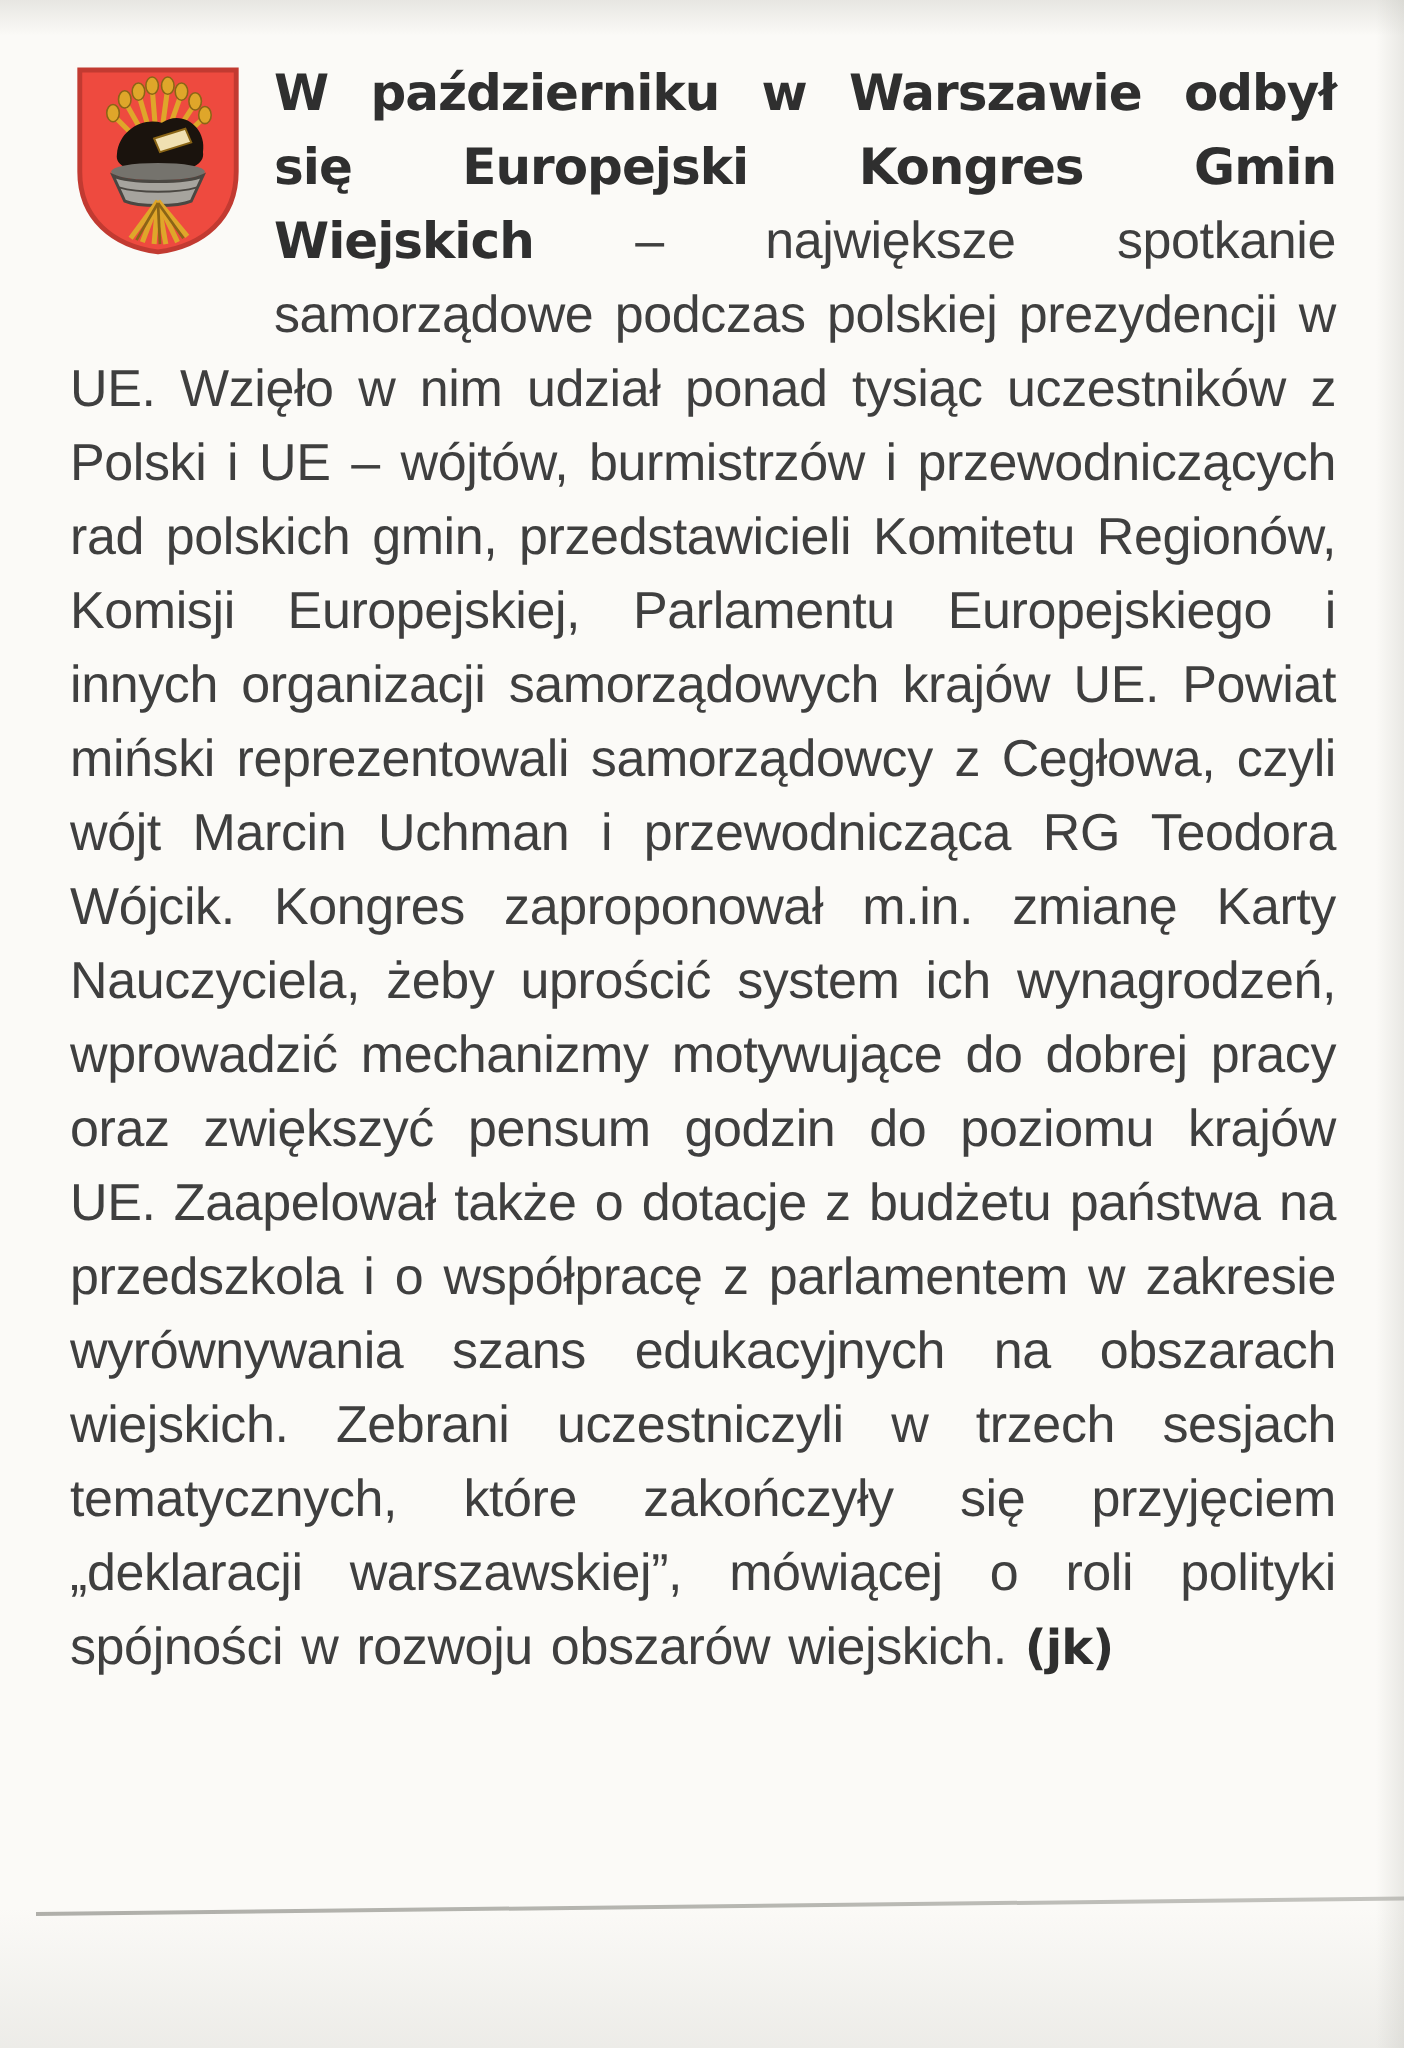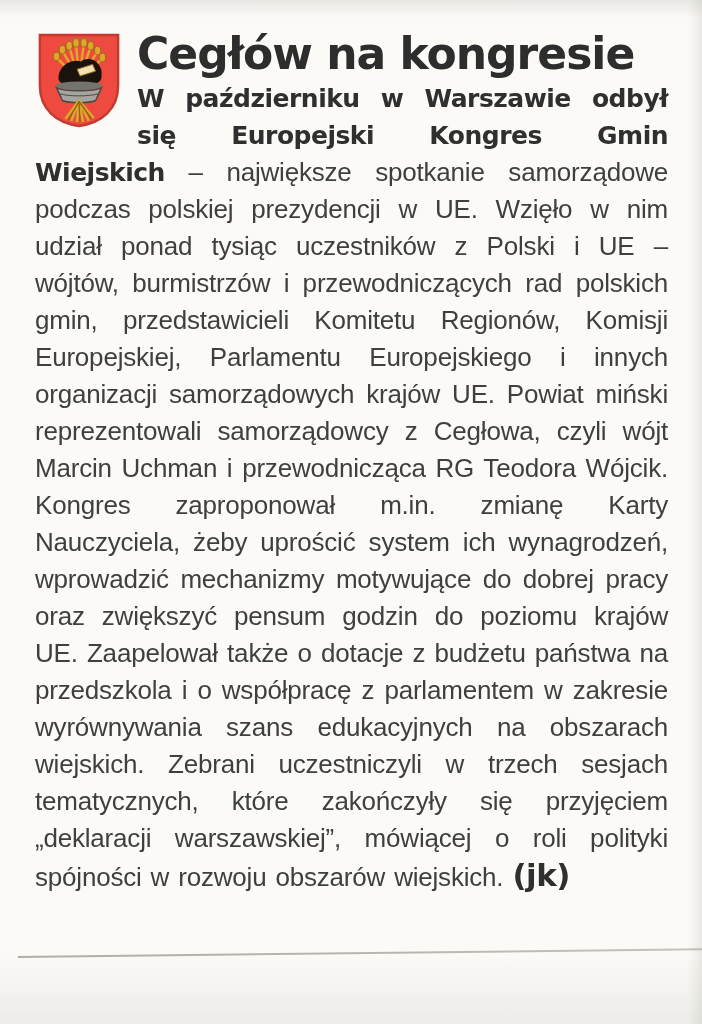--- a/index.html
+++ b/index.html
@@ -68,21 +68,21 @@
   p.body strong.lead {
     font-family: "DejaVu Sans", sans-serif;
     font-weight: 700;
     font-size: 25px;
     letter-spacing: -0.5px;
     color: #2f2f2f;
   }
   p.body strong.byline {
     font-family: "DejaVu Sans", sans-serif;
     font-weight: 700;
-    font-size: 31px;
+    font-size: 24px;
     letter-spacing: -0.5px;
     color: #2f2f2f;
     white-space: nowrap;
   }
   .scan-edge {
     position: absolute;
     left: 18px;
     top: 956px;
     width: 695px;
     height: 1.6px;
@@ -139,21 +139,20 @@
             <path d="M45,71 L60,89"></path>
         </g>
         <g class="c-wheat-dark">
           <path d="M45,72 L34,91"></path>
             <path d="M45,72 L46,93"></path>
             <path d="M45,72 L58,90"></path>
         </g>
       </svg>
     </div>
 
-    <h1 class="title">Cegłów na kongresie</h1>
 
     <p class="body">
       <strong class="lead">W październiku w Warszawie odbył się Europejski Kongres Gmin Wiejskich</strong>
       <span>– największe spotkanie samorządowe podczas polskiej prezydencji w UE. Wzięło w nim udział ponad tysiąc uczestników z Polski i UE – wójtów, burmistrzów i przewodniczących rad polskich gmin, przedstawicieli Komitetu Regionów, Komisji Europejskiej, Parlamentu Europejskiego i innych organizacji samorządowych krajów UE. Powiat miński reprezentowali samorządowcy z Cegłowa, czyli wójt Marcin Uchman i przewodnicząca RG Teodora Wójcik. Kongres zaproponował m.in. zmianę Karty Nauczyciela, żeby uprościć system ich wynagrodzeń, wprowadzić mechanizmy motywujące do dobrej pracy oraz zwiększyć pensum godzin do poziomu krajów UE. Zaapelował także o dotacje z budżetu państwa na przedszkola i o współpracę z parlamentem w zakresie wyrównywania szans edukacyjnych na obszarach wiejskich. Zebrani uczestniczyli w trzech sesjach tematycznych, które zakończyły się przyjęciem „deklaracji warszawskiej”, mówiącej o roli polityki spójności w rozwoju obszarów wiejskich.</span>
       <strong class="byline">(jk)</strong>
     </p>
   </div>
 
   <div class="scan-edge"></div>
 </div>

